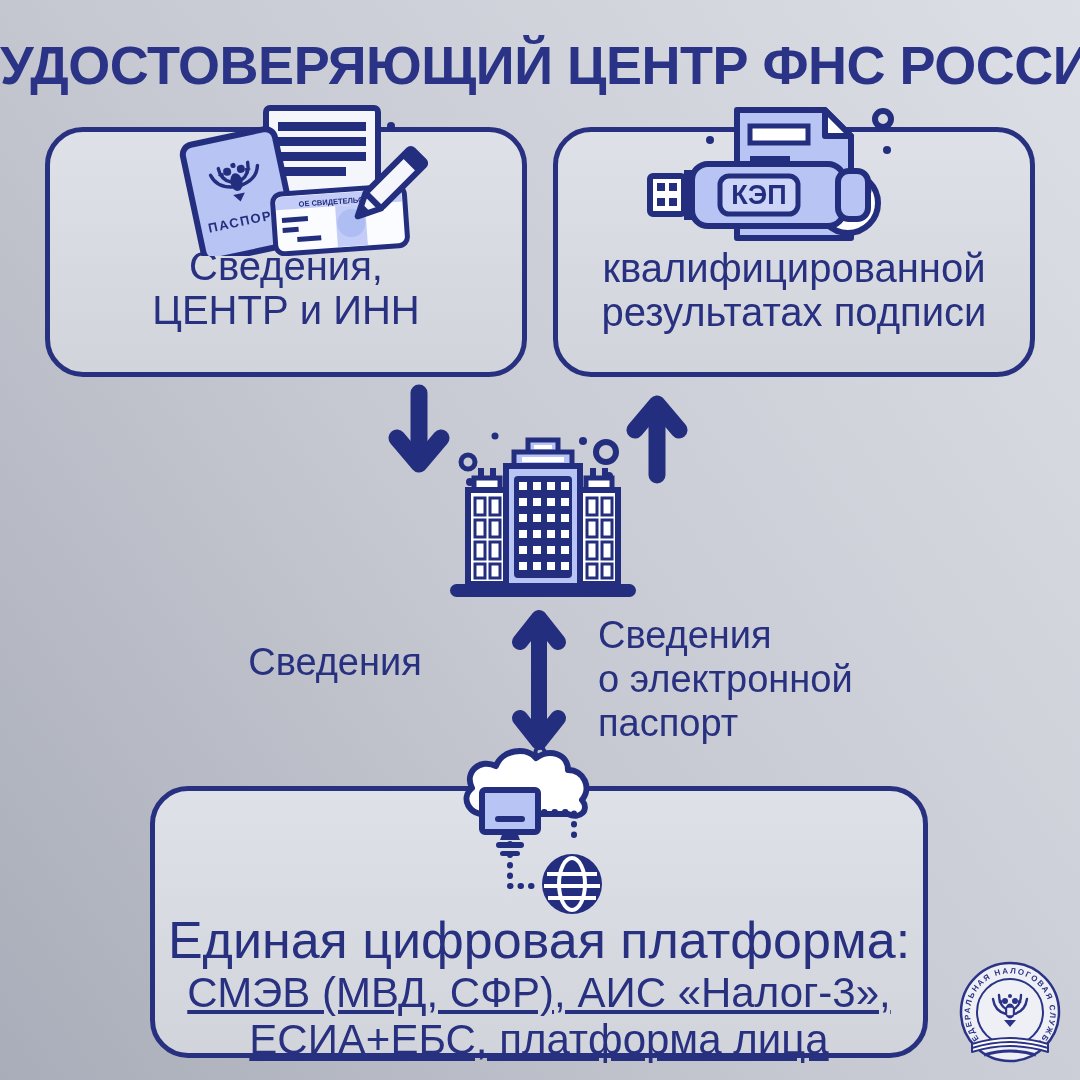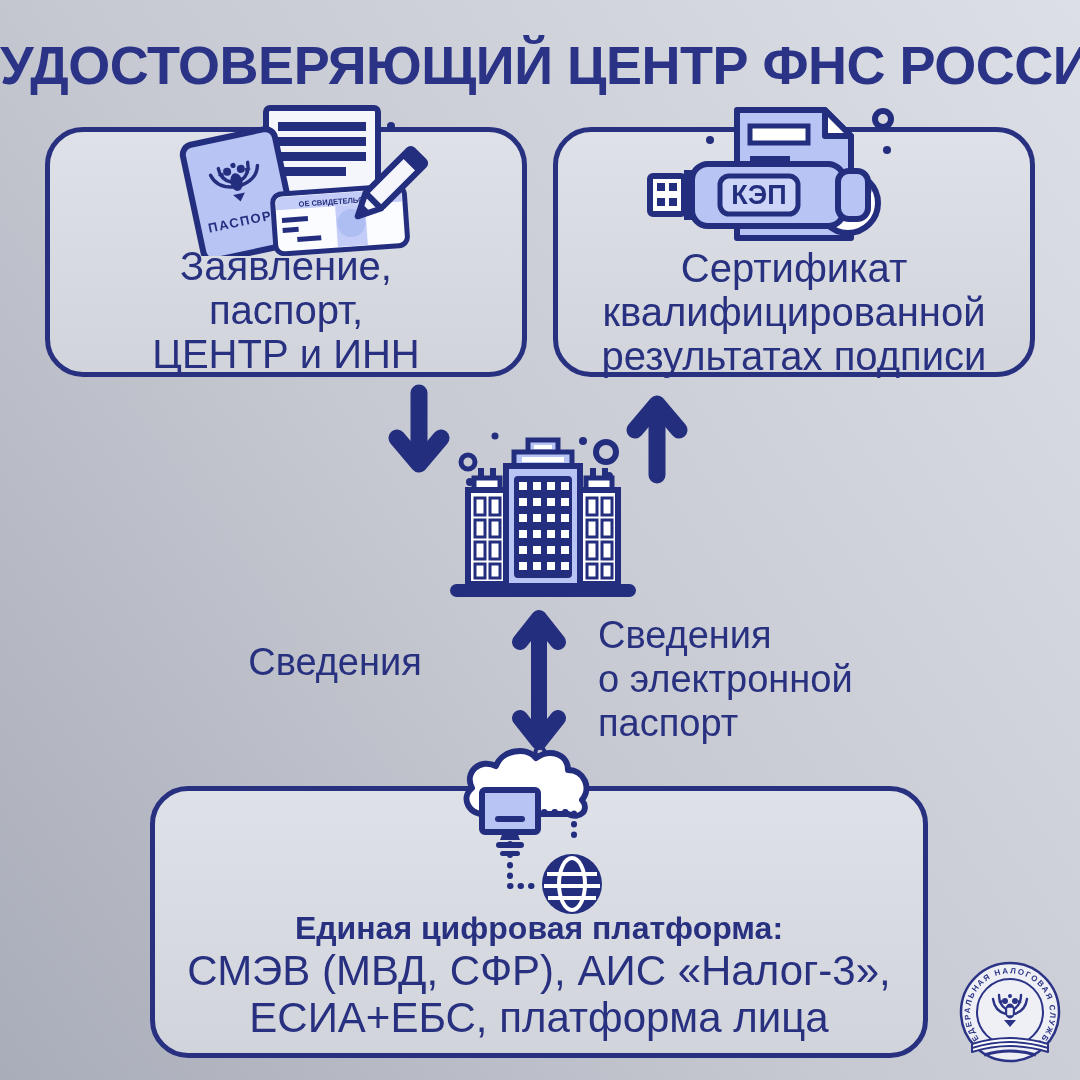--- a/index.html
+++ b/index.html
@@ -21,46 +21,44 @@
   .card-left  { left:45px;  top:127px; width:482px; height:250px; }
   .card-right { left:553px; top:127px; width:482px; height:250px; }
   .card-bottom{ left:150px; top:786px; width:778px; height:272px; }
   .card-text {
     position:absolute; left:0; right:0; text-align:center;
     color:#283080; font-size:40px; line-height:1.1; font-weight:500;
   }
   .card-left  .card-text { top:112px; }
   .card-right .card-text { top:114px; }
   .platform-text { position:absolute; left:0; right:0; top:120px; text-align:center; color:#283080; }
-  .platform-title { font-size:32px; font-weight:bold; line-height:1.12; }
-  .platform-line  { font-size:42px; line-height:1.12; font-weight:500; }
+  .platform-title { font-size:52px; font-weight:normal; line-height:1.12; }
+  .platform-line  { font-size:42px; line-height:1.12; font-weight:500;text-decoration:underline; }
   .flow-label { position:absolute; color:#283080; font-size:38px; line-height:1.16; font-weight:500; }
   .label-applicant { left:185px; top:640px; width:300px; text-align:center; }
   .label-results   { left:598px; top:613px; width:330px; text-align:left; }
   .abs { position:absolute; }
   svg text { font-family:"Liberation Sans", sans-serif; }
 </style>
 </head>
 <body>
 
 <div class="canvas">
 
   <div class="title">УДОСТОВЕРЯЮЩИЙ ЦЕНТР ФНС РОССИИ</div>
 
   <div class="card card-left">
     <div class="card-text">
-      <div>Заявление,</div>
-      <div>паспорт,</div>
+      <div>Сведения,</div>
       <div>ЦЕНТР и ИНН</div>
     </div>
   </div>
 
   <div class="card card-right">
     <div class="card-text">
-      <div>Сертификат</div>
       <div>квалифицированной</div>
       <div>результатах подписи</div>
     </div>
   </div>
 
   <div class="card card-bottom">
     <div class="platform-text">
       <div class="platform-title">Единая цифровая платформа:</div>
       <div class="platform-line">СМЭВ (МВД, СФР), АИС «Налог-3»,</div>
       <div class="platform-line">ЕСИА+ЕБС, платформа лица</div>

